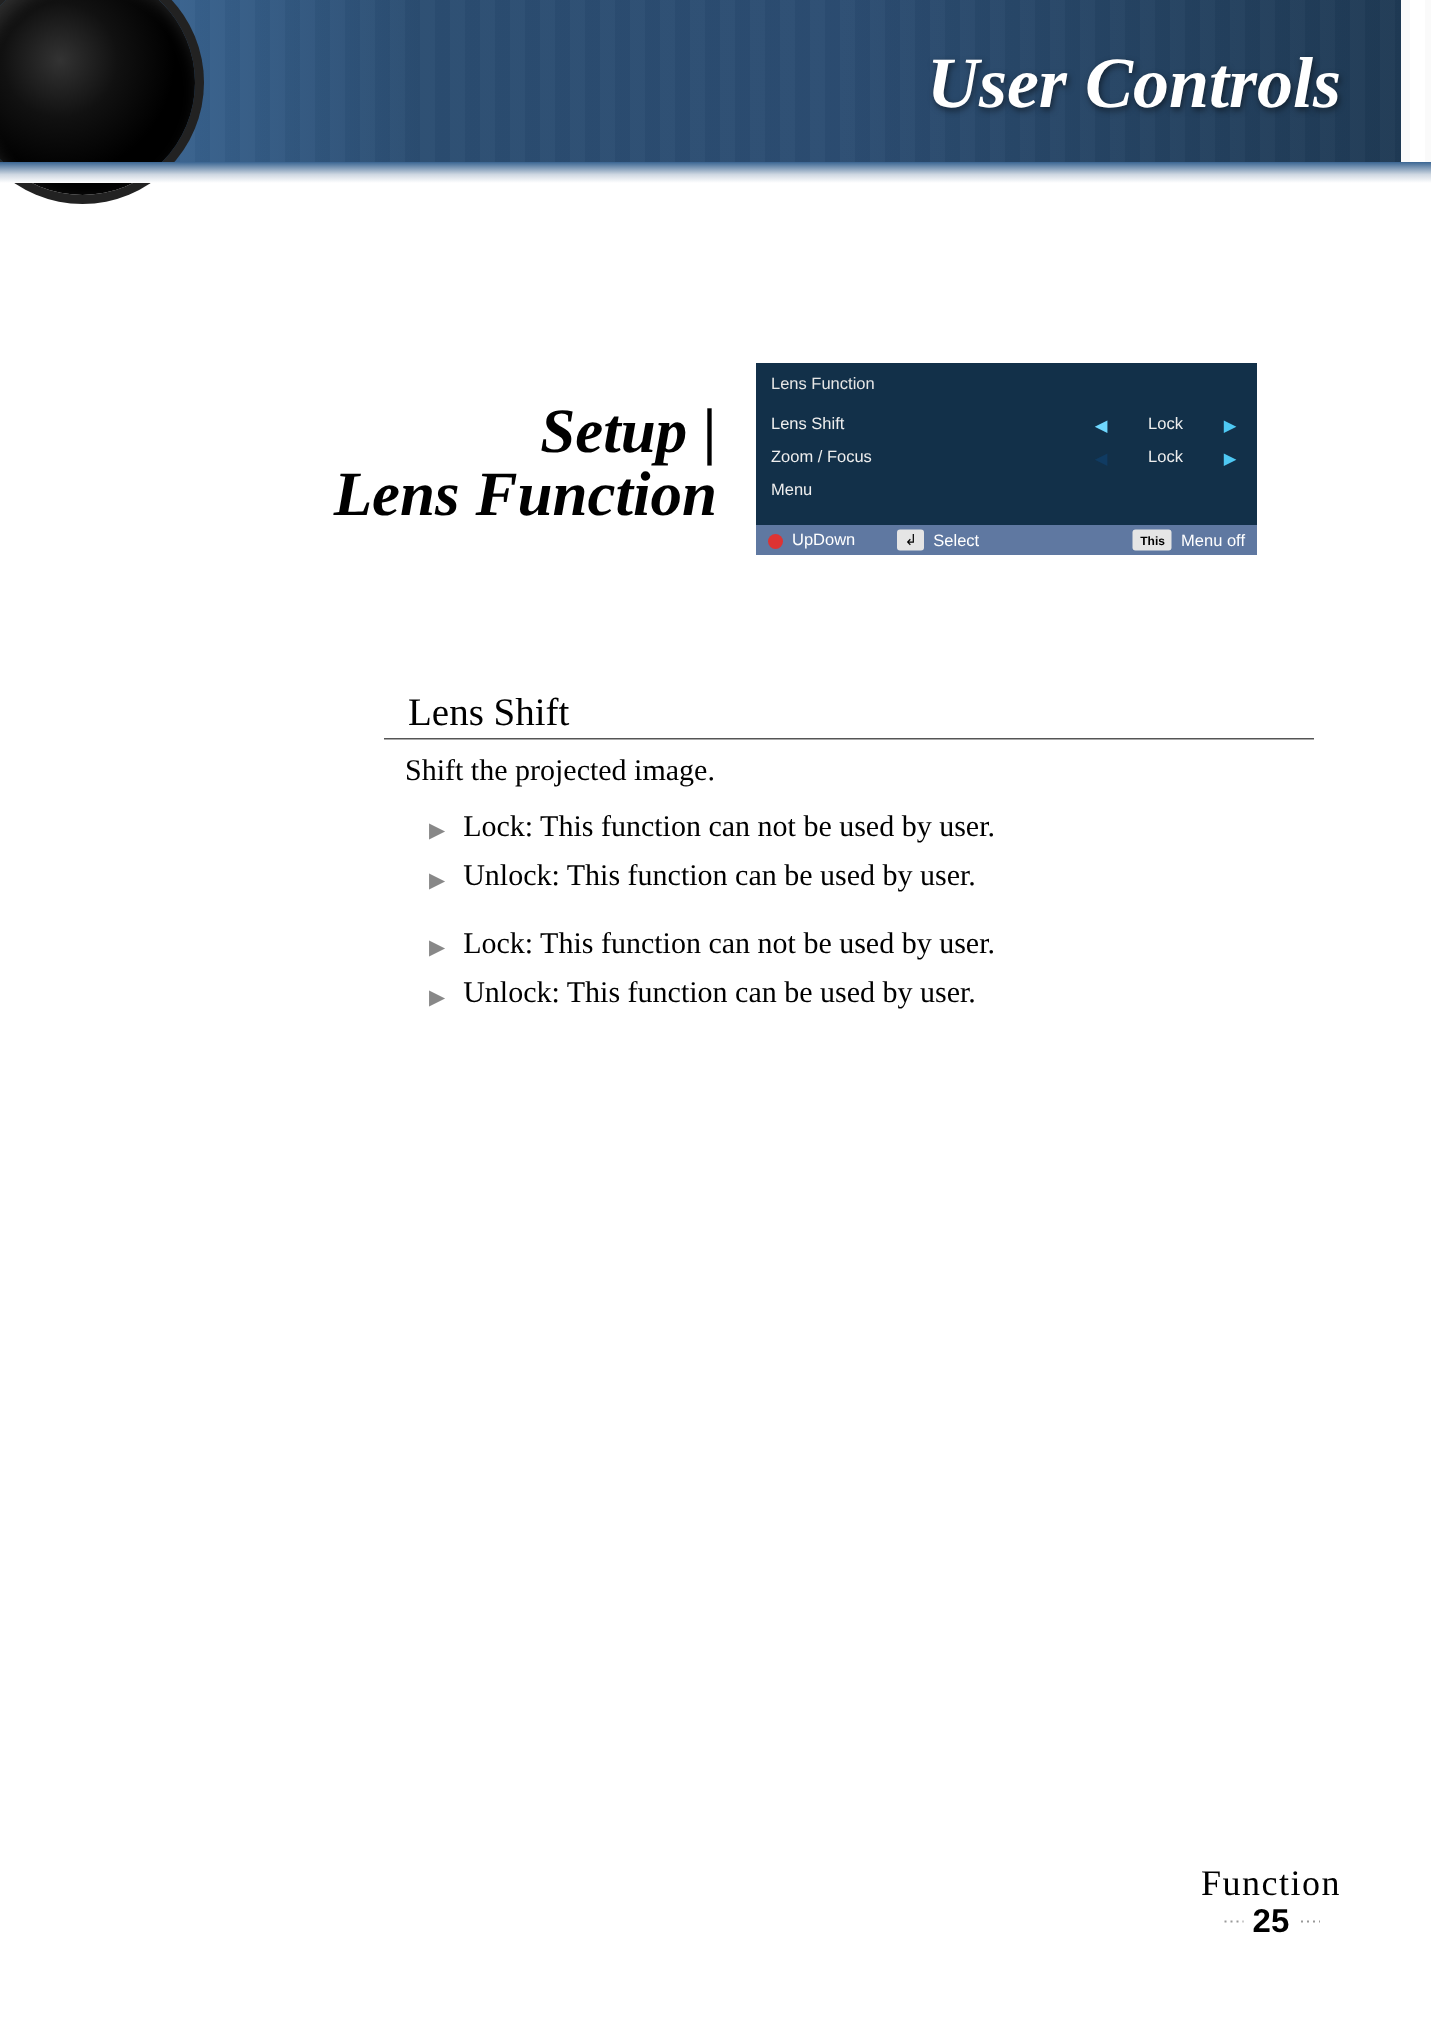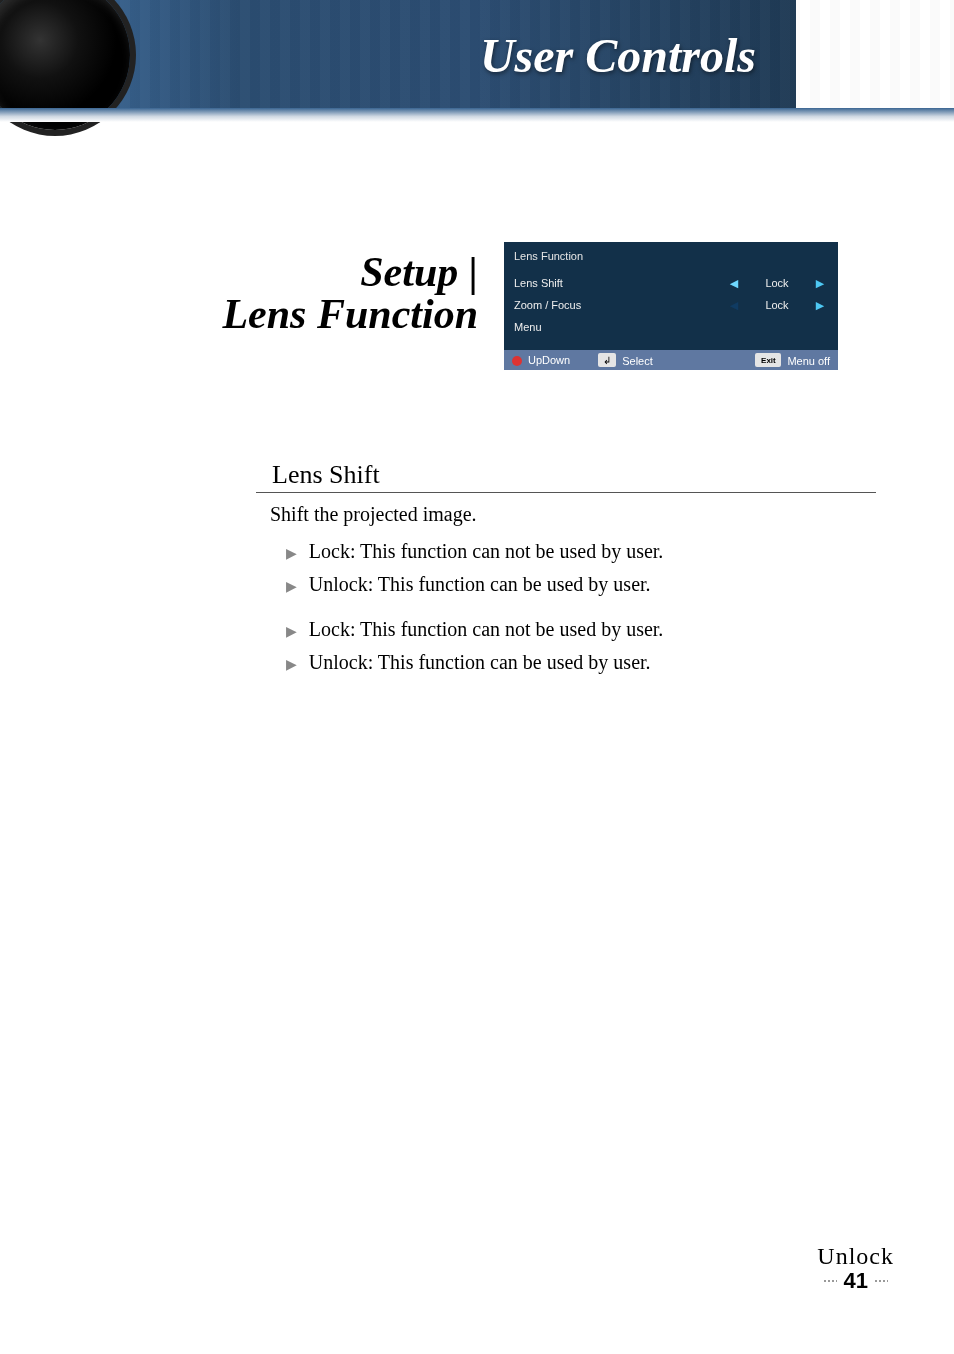--- a/index.html
+++ b/index.html
@@ -1,37 +1,37 @@
 <!DOCTYPE html>
 <html><head>
 <meta charset="utf-8">
 <style>
   * { box-sizing: border-box; margin: 0; padding: 0; }
   html, body { width: 954px; height: 1354px; background: #fff; font-family: "Palatino Linotype", "Book Antiqua", Palatino, serif; color: #000; }
   .page { width: 954px; height: 1354px; position: relative; overflow: hidden; }
 
   
-  .banner { position: absolute; left: 0; top: 0; width: 796px; height: 108px; background: linear-gradient(90deg,#1e4a6a 0%,#3a6592 10%,#2b4d71 30%,#2c4d72 60%,#1f3a55 100%); padding-left: 44px; }
+  .banner { position: absolute; left: 0; top: 0; width: 934px; height: 108px; background: linear-gradient(90deg,#1e4a6a 0%,#3a6592 10%,#2b4d71 30%,#2c4d72 60%,#1f3a55 100%); padding-left: 44px; }
   .banner .stripes { position:absolute; left:0; top:0; width:954px; height:108px;
     background-image: repeating-linear-gradient(90deg, rgba(255,255,255,0.05) 0 10px, rgba(0,0,0,0.05) 10px 20px);
     opacity:.4;
   }
   .banner .corner-lens { position:absolute; left:-20px; top:-20px; width:150px; height:150px; border-radius:50%;
     background: radial-gradient(circle at 40% 40%, #333 0%, #111 30%, #000 60%);
     box-shadow: inset 4px 6px 12px rgba(255,255,255,.15), 0 0 0 6px #222;
   }
   .banner .title { position:absolute; right:40px; top:28px; font-size:48px; font-style:italic; font-weight:bold; color:#fff;
     text-shadow: 1px 2px 4px rgba(0,0,0,.5); }
 
   .fade-bar { position:absolute; left:0; top:108px; width:954px; height:14px;
     background: linear-gradient(180deg,#3a6592 0%, #cfd8e2 60%, #fff 100%);
   }
 
   
-  .section-heading { position:absolute; left:0; top:248px; width:490px; text-align:right; padding-right:12px; }
+  .section-heading { position:absolute; left:0; top:264px; width:490px; text-align:right; padding-right:12px; }
   .section-heading .line1 { font-size:42px; font-style:italic; font-weight:bold; }
   .section-heading .line2 { font-size:42px; font-style:italic; font-weight:bold; margin-top:-6px; }
 
   
   .osd { position:absolute; left:504px; top:242px; width:334px; height:128px; background:#123049; color:#fff; font-family: Verdana, Arial, sans-serif; font-size:11px; }
   .osd-header { padding:8px 10px 10px 10px; color:#e6e6e6; }
   .osd-body { padding:0 10px; }
   .osd-row { display:flex; align-items:center; height:22px; }
   .osd-row .label { flex: 0 0 130px; color:#eee; }
   .osd-row .arrow-left, .osd-row .arrow-right { flex:0 0 16px; text-align:center; }
@@ -104,21 +104,21 @@
       <div class="grp">
         <span class="icon-updown"></span>
         <span>UpDown</span>
       </div>
       <div class="grp">
         <span class="k-enter">↲</span>
         <span>Select</span>
       </div>
       <div class="flex"></div>
       <div class="grp" style="margin-right:0">
-        <span class="k-menu">Exit</span>
+        <span class="k-menu">This</span>
         <span>Menu off</span>
       </div>
     </div>
   </div>
 
   <div class="body">
     <div class="h3">Lens Shift</div>
     <div class="para">Shift the projected image.</div>
     <ul class="bullets">
       <li>
@@ -137,21 +137,21 @@
           <span>Lock: This function can not be used by user.</span>
         </li>
       <li>
           <span class="chev">▶</span>
           <span>Unlock: This function can be used by user.</span>
         </li>
     </ul>
   </div>
 
   <div class="footer-lang">
-    <div class="lang">Unlock</div>
+    <div class="lang">Function</div>
     <div class="num-wrap">
       <span class="dots"></span>
-      <span class="num">41</span>
+      <span class="num">25</span>
       <span class="dots"></span>
     </div>
   </div>
 
 </div>
 
 </body></html>

